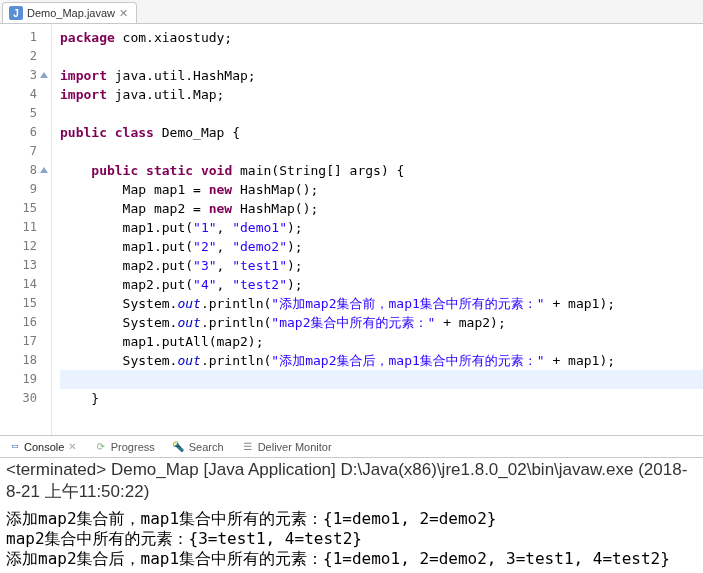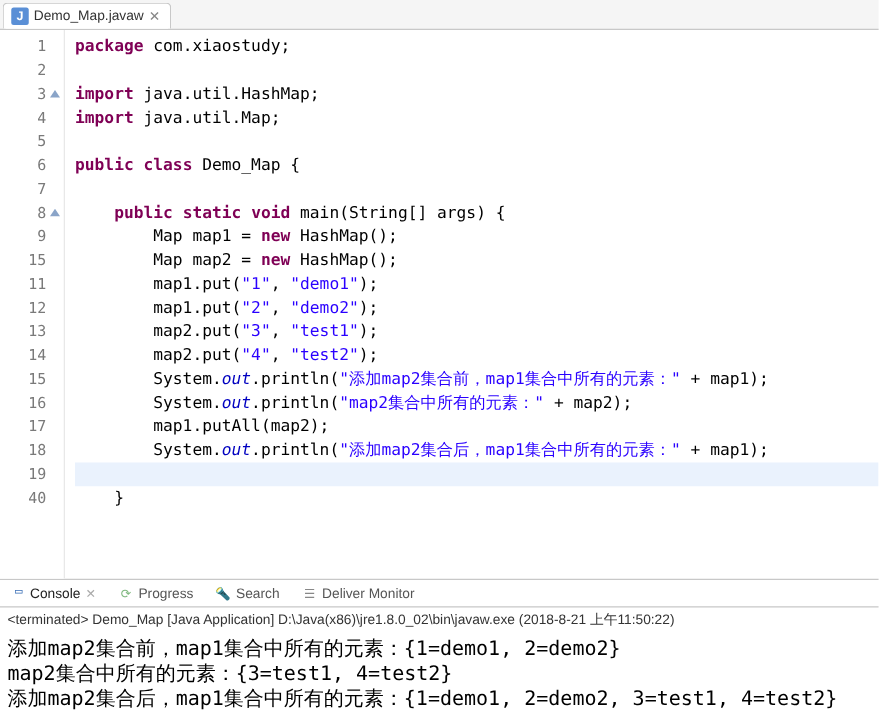--- a/index.html
+++ b/index.html
@@ -111,21 +111,21 @@
     width: 12px; height: 12px;
     display: flex; align-items: center; justify-content: center;
     font-size: 10px;
   }
   .picon.console { color: #3b6fb6; }
   .picon.progress { color: #7fb87f; }
   .picon.search { color: #dcb04a; }
   .picon.deliver { color: #888; }
   .terminated {
     padding: 2px 4px 4px 6px;
-    font-size: 11px;
+    font-size: 17px;
     color: #555;
   }
   .terminated span { color: #333; }
   .console {
     padding: 2px 4px 4px 6px;
     font-family: Consolas, monospace;
     font-size: 16px;
     line-height: 20px;
     color: #000;
   }
@@ -155,21 +155,21 @@
       <div class="ln">15</div>
       <div class="ln">11</div>
       <div class="ln">12</div>
       <div class="ln">13</div>
       <div class="ln">14</div>
       <div class="ln">15</div>
       <div class="ln">16</div>
       <div class="ln">17</div>
       <div class="ln">18</div>
       <div class="ln">19</div>
-      <div class="ln">40</div>
+      <div class="ln">30</div>
     </div>
   <div class="code" id="code"><div class="line"><span class="kw">package</span><span> com.xiaostudy;</span></div><div class="line"></div><div class="line"><span class="kw">import</span><span> java.util.HashMap;</span></div><div class="line"><span class="kw">import</span><span> java.util.Map;</span></div><div class="line"></div><div class="line"><span class="kw">public</span><span> </span><span class="kw">class</span><span> Demo_Map {</span></div><div class="line"></div><div class="line"><span>    </span><span class="kw">public</span><span> </span><span class="kw">static</span><span> </span><span class="kw">void</span><span> main(String[] args) {</span></div><div class="line"><span>        Map map1 = </span><span class="kw">new</span><span> HashMap();</span></div><div class="line"><span>        Map map2 = </span><span class="kw">new</span><span> HashMap();</span></div><div class="line"><span>        map1.put(</span><span class="str">"1"</span><span>, </span><span class="str">"demo1"</span><span>);</span></div><div class="line"><span>        map1.put(</span><span class="str">"2"</span><span>, </span><span class="str">"demo2"</span><span>);</span></div><div class="line"><span>        map2.put(</span><span class="str">"3"</span><span>, </span><span class="str">"test1"</span><span>);</span></div><div class="line"><span>        map2.put(</span><span class="str">"4"</span><span>, </span><span class="str">"test2"</span><span>);</span></div><div class="line"><span>        System.</span><span class="fld">out</span><span>.println(</span><span class="str">"添加map2集合前，map1集合中所有的元素："</span><span> + map1);</span></div><div class="line"><span>        System.</span><span class="fld">out</span><span>.println(</span><span class="str">"map2集合中所有的元素："</span><span> + map2);</span></div><div class="line"><span>        map1.putAll(map2);</span></div><div class="line"><span>        System.</span><span class="fld">out</span><span>.println(</span><span class="str">"添加map2集合后，map1集合中所有的元素："</span><span> + map1);</span></div><div class="line hl"></div><div class="line"><span>    }</span></div></div>
 </div>
 
 <div class="panel-tabs" id="panel-tabs">
     <div class="ptab active">
       <span class="picon console">▭</span>
       <span>Console</span>
       <span style="color: rgb(170, 170, 170); font-size: 10px;">✕</span>
     </div>

